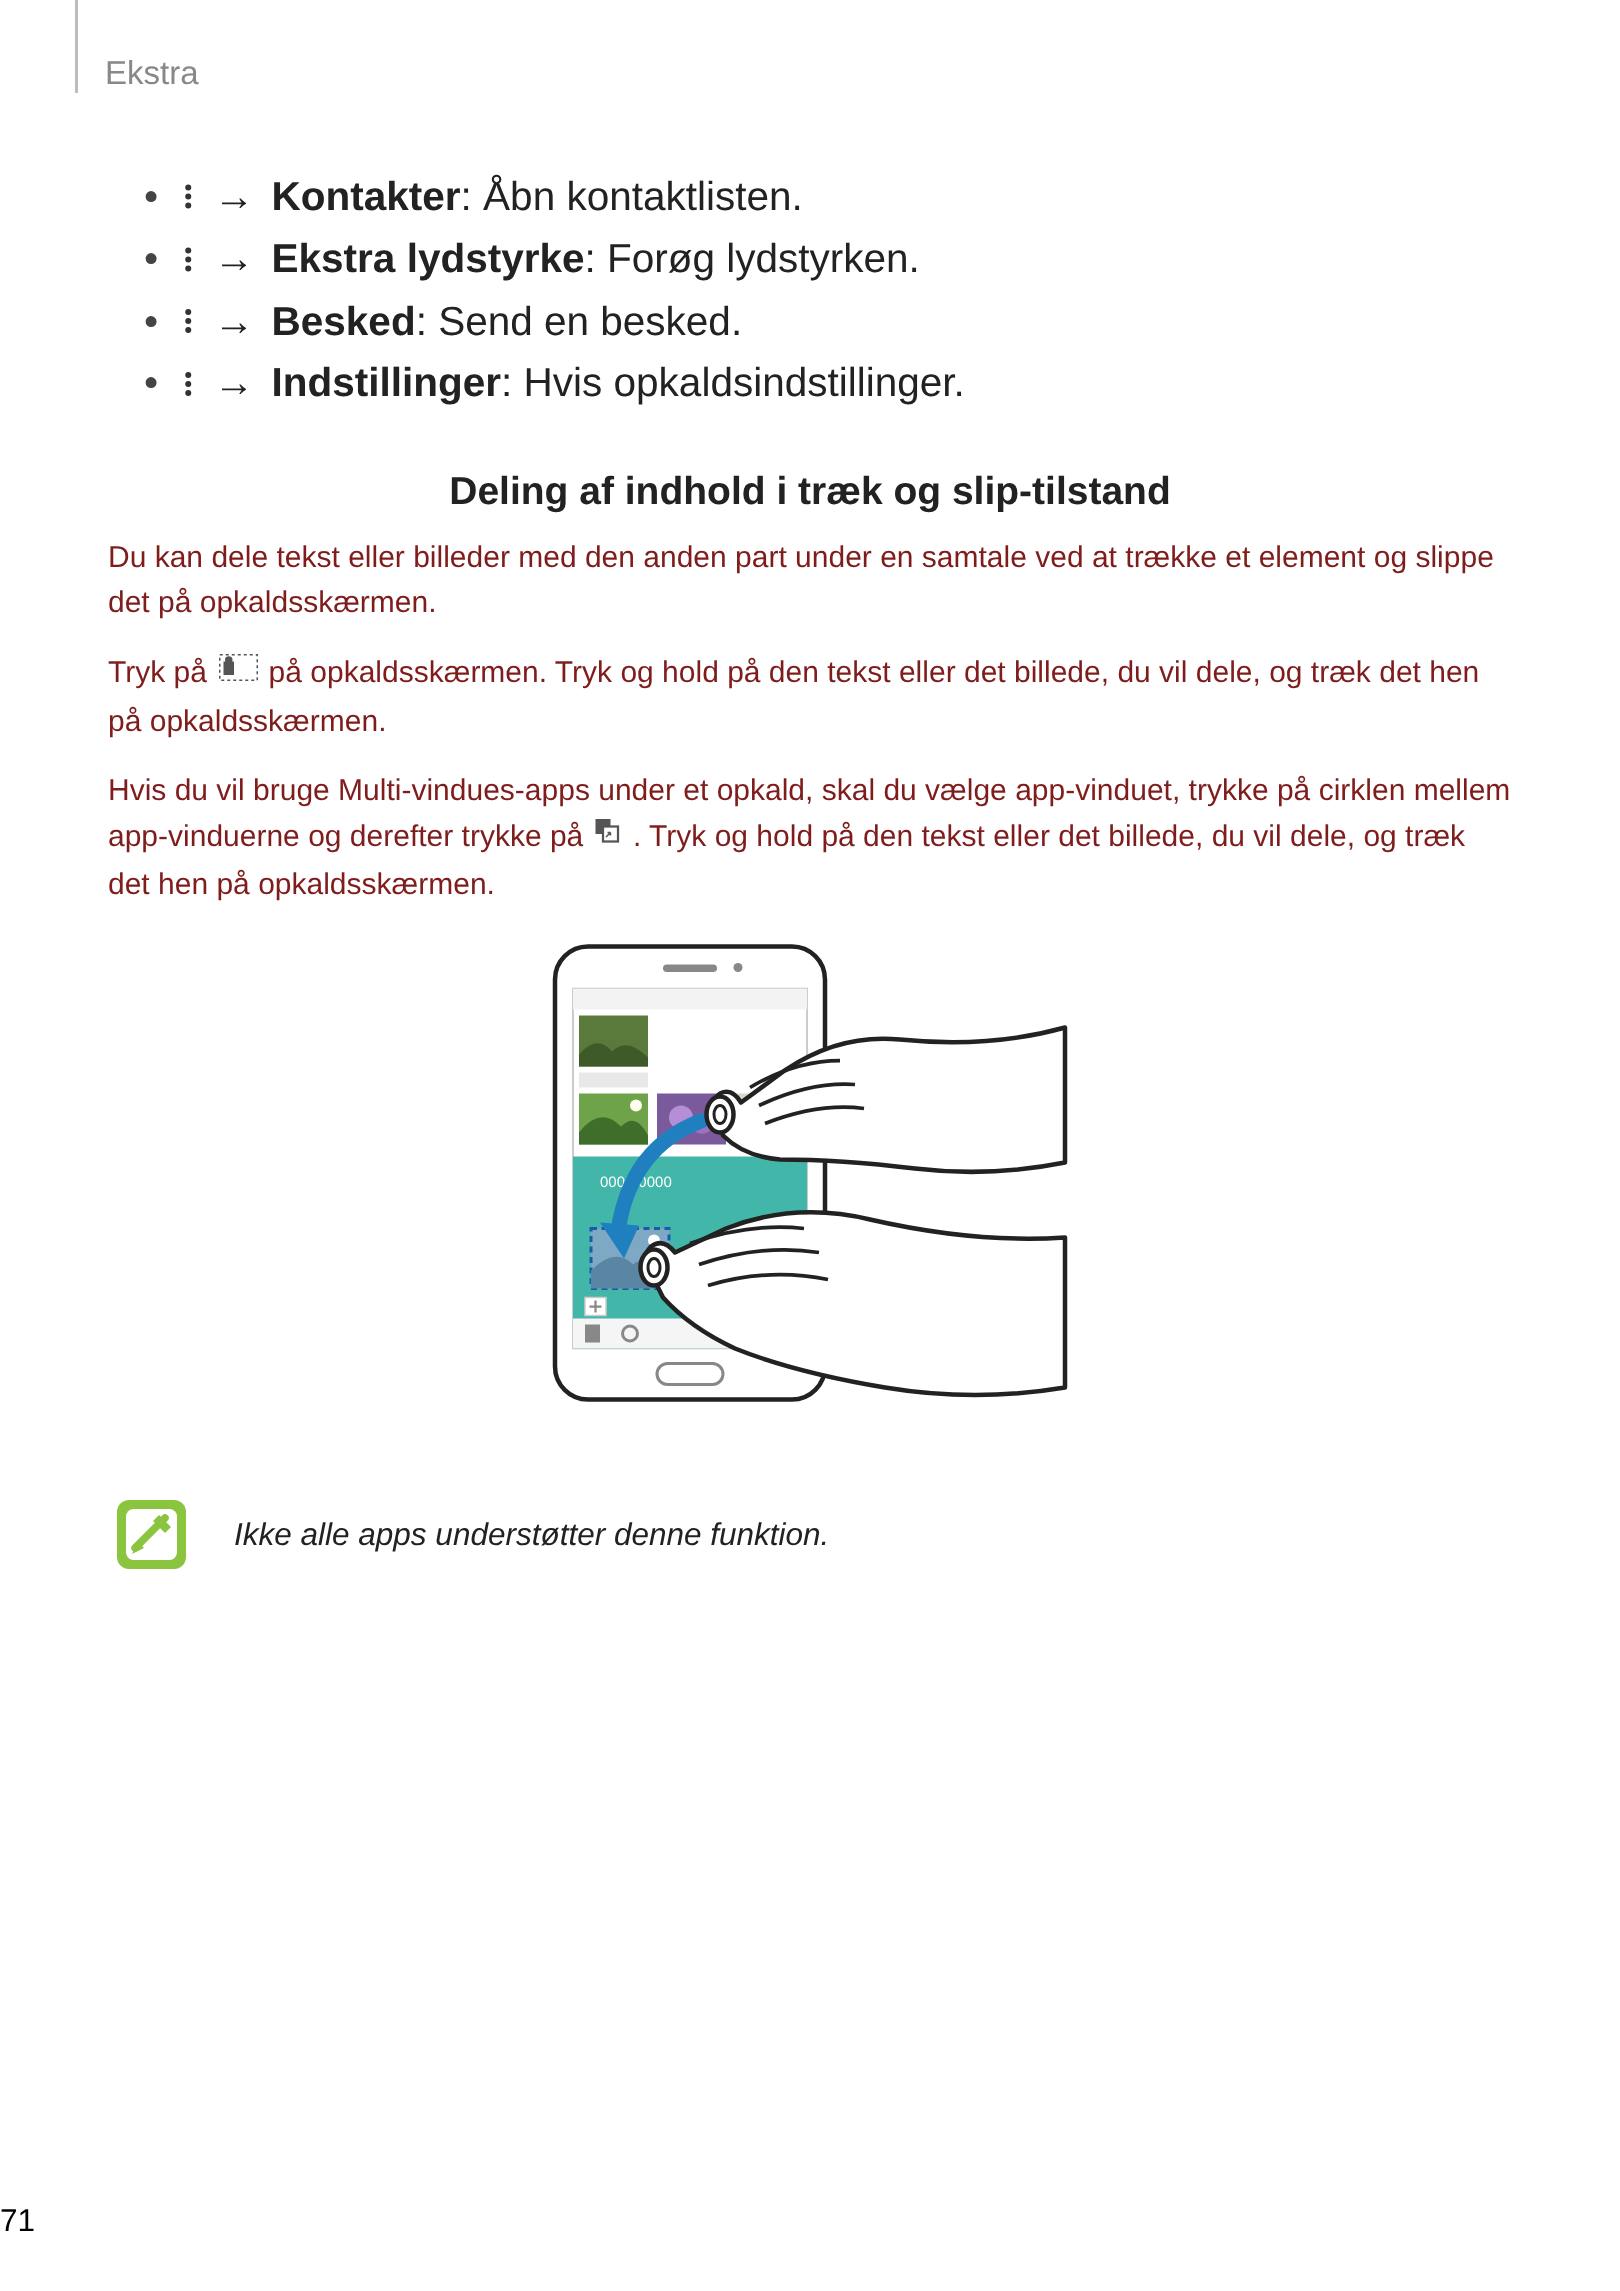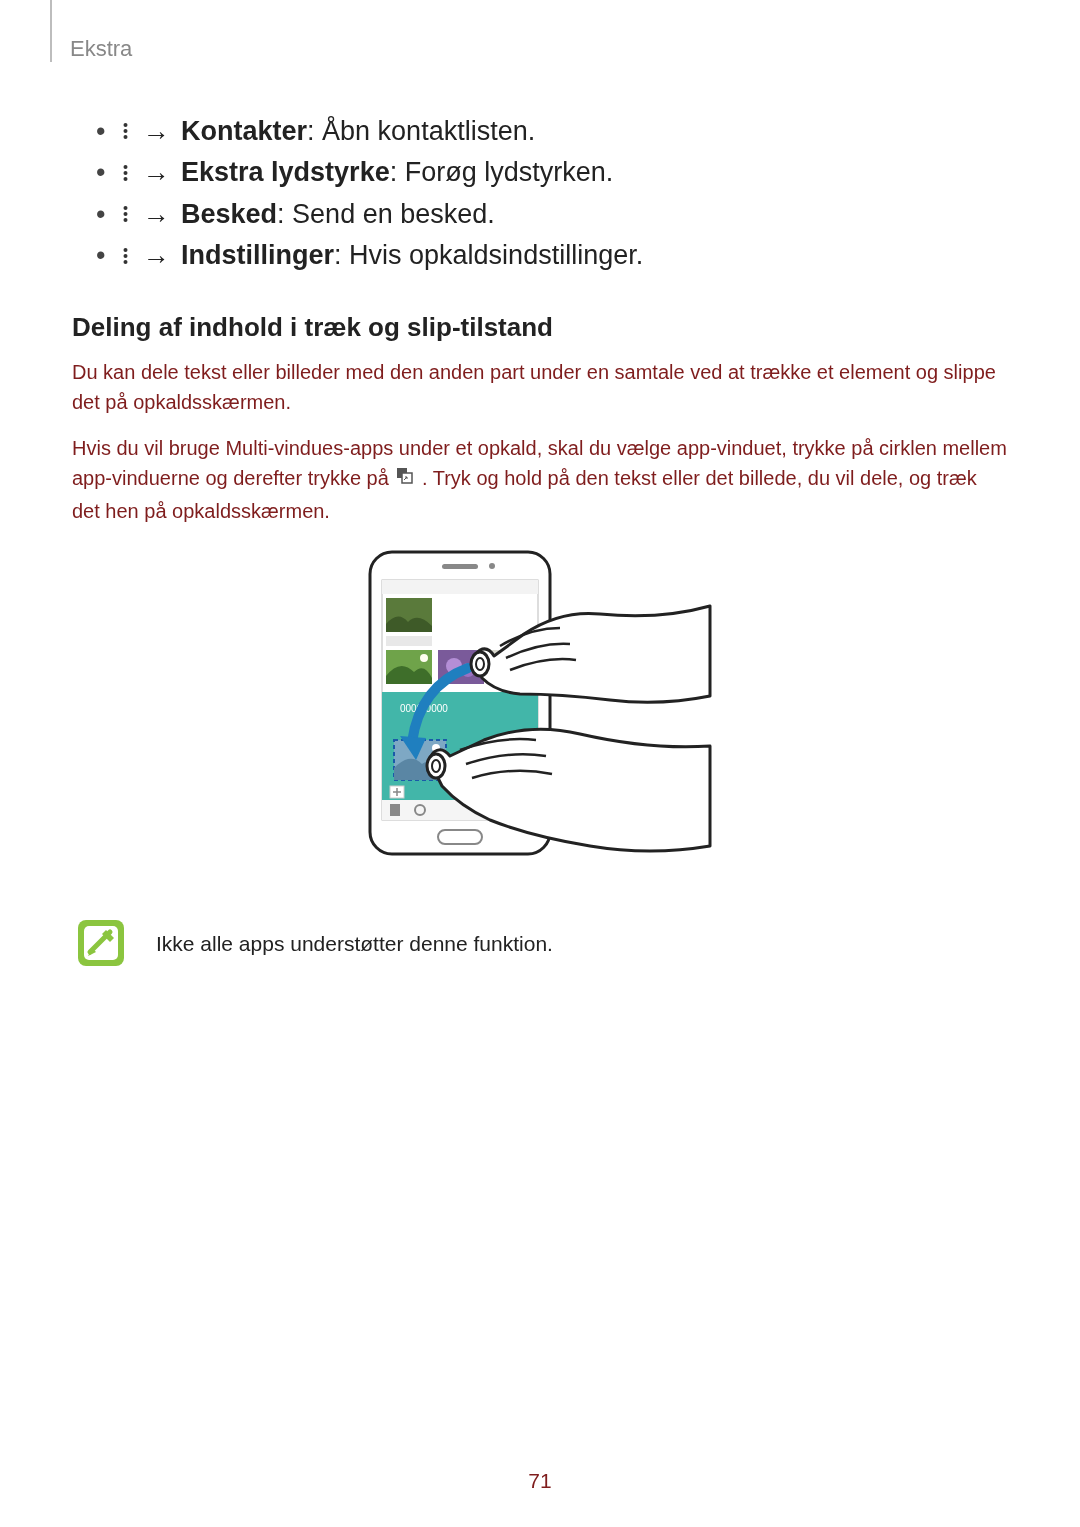--- a/index.html
+++ b/index.html
@@ -58,20 +58,21 @@
   }
   .arrow {
     padding: 0 4px 0 2px;
   }
   .bold { font-weight: bold; }
   h2.sub {
     font-size: 26px;
     font-weight: bold;
     margin: 0 0 14px 0;
     color: #222;
+    text-align: center;
   }
   p.body {
     font-size: 20px;
     line-height: 30px;
     margin: 0 0 16px 0;
     color: #7f1d1d;
   }
   .inline-icon {
     display: inline-block;
     vertical-align: middle;
@@ -91,29 +92,29 @@
     margin-top: 38px;
   }
   .note-icon {
     flex: 0 0 auto;
     margin-right: 30px;
     margin-left: 4px;
   }
   .note-text {
     font-size: 21px;
     padding-top: 14px;
+    font-style: italic;
   }
   .page-number {
     position: absolute;
     bottom: 34px;
     left: 0;
     right: 0;
-    text-align: center;
     font-size: 21px;
-    color: #7f1d1d;
+    color: #000000;
   }
 </style>
 </head>
 <body>
 
 <div class="header-rule"></div>
 <div class="header-title">Ekstra</div>
 
 <div class="content">
 
@@ -161,20 +162,31 @@
       </span>
       <span class="arrow">→</span>
       <span class="bold">Indstillinger</span><span>: Hvis opkaldsindstillinger.</span>
     </li>
   </ul>
 
   <h2 class="sub">Deling af indhold i træk og slip-tilstand</h2>
 
   <p class="body">Du kan dele tekst eller billeder med den anden part under en samtale ved at trække et element og slippe det på opkaldsskærmen.</p>
 
+  <p class="body">
+    <span>Tryk på </span>
+    <span class="inline-icon">
+      <svg width="26" height="18">
+        <rect x="0.5" y="0.5" width="25" height="17" fill="none" stroke="#555" stroke-width="1" stroke-dasharray="2 2"></rect>
+        <rect x="3" y="5" width="7" height="9" fill="#555"></rect>
+        <circle cx="6.5" cy="4" r="2.5" fill="#555"></circle>
+      </svg>
+    </span>
+    <span> på opkaldsskærmen. Tryk og hold på den tekst eller det billede, du vil dele, og træk det hen på opkaldsskærmen.</span>
+  </p>
 
   <p class="body">
     <span>Hvis du vil bruge Multi-vindues-apps under et opkald, skal du vælge app-vinduet, trykke på cirklen mellem app-vinduerne og derefter trykke på </span>
     <span class="inline-icon">
       <svg width="18" height="18">
         <rect x="1" y="1" width="10" height="10" fill="#555"></rect>
         <rect x="6" y="6" width="10" height="10" fill="#fff" stroke="#555" stroke-width="1.5"></rect>
         <path d="M8 13 L11 10 M11 10 L11 12 M11 10 L9 10" stroke="#555" stroke-width="1" fill="none"></path>
       </svg>
     </span>

